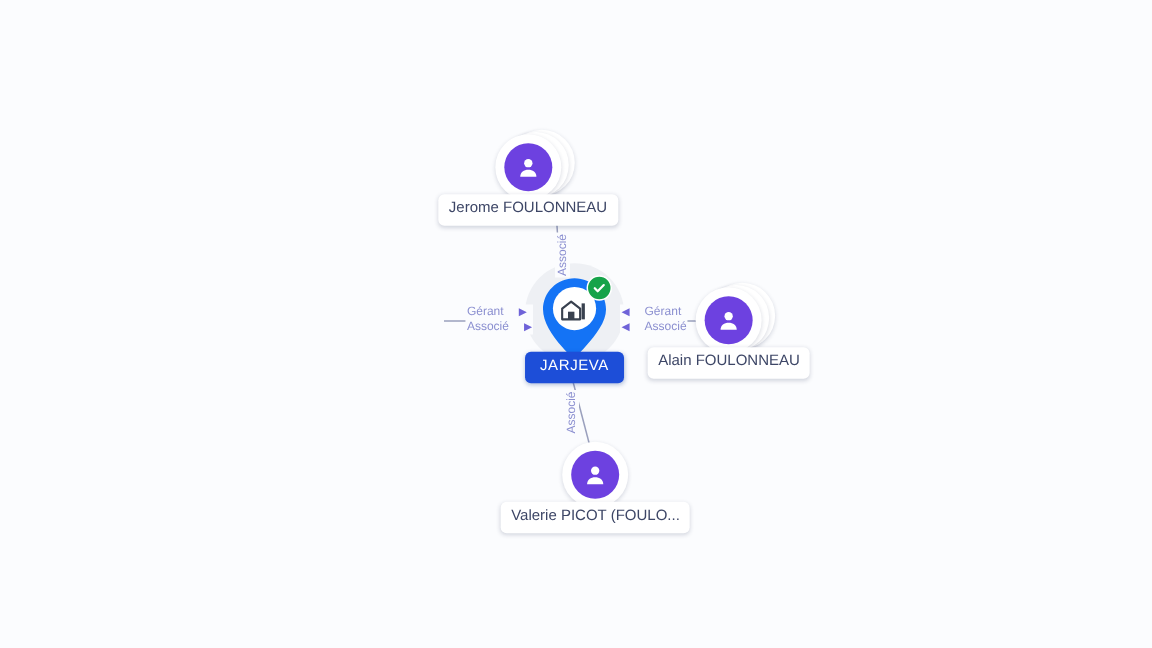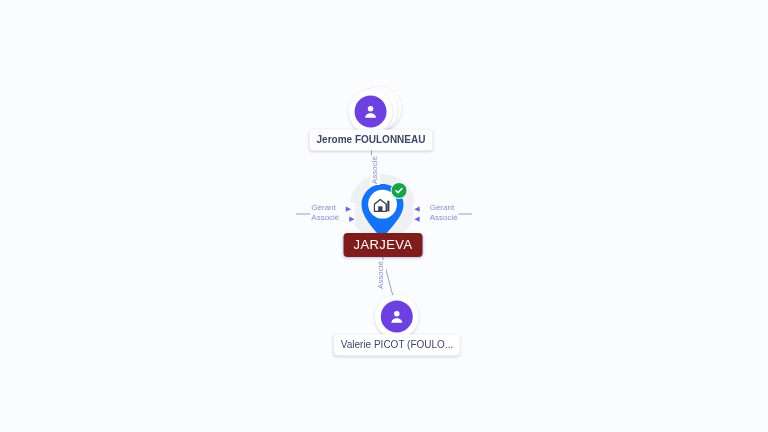--- a/index.html
+++ b/index.html
@@ -124,23 +124,23 @@
     border: 1.5px solid #ffffff;
     display: flex;
     align-items: center;
     justify-content: center;
     z-index: 3;
   }
   .company-label {
     position: relative;
     z-index: 5;
     margin-top: -6px;
-    background: #7f1d1d;
+    background: #1d4ed8;
     color: #ffffff;
-    font-size: 13px;
+    font-size: 10px;
     letter-spacing: .4px;
     line-height: 1;
     padding: 5px 10px 6px;
     border-radius: 4px;
     white-space: nowrap;
     box-shadow: 0 1px 3px rgba(20, 60, 140, 0.30);
   }
 
   
   .edge-label {
@@ -208,36 +208,50 @@
     <div class="row rev">
       <span>Associé</span>
       <span class="tip">◀</span>
     </div>
   </div>
 
   <div class="edge-label vert" style="left:381px; top:275px;">
     <span>Associé</span>
   </div>
 
-  <div class="node" style="left:371px; top:120px;font-weight:bold;">
+  <div class="node" style="left:352px; top:120px;">
     <div class="avatar-wrap">
       <div class="card s3"></div>
       <div class="card s2"></div>
       <div class="card s1"></div>
       <div class="avatar">
         <svg width="18" height="18" viewBox="0 0 24 24" fill="#ffffff">
           <circle cx="12" cy="8.4" r="3.7"></circle>
           <path d="M4.8 20.4c0-4 3.3-6.2 7.2-6.2s7.2 2.2 7.2 6.2z"></path>
         </svg>
       </div>
     </div>
     <div class="node-label">Jerome FOULONNEAU</div>
   </div>
 
 
+  <div class="node" style="left:486px; top:222px;">
+    <div class="avatar-wrap">
+      <div class="card s3"></div>
+      <div class="card s2"></div>
+      <div class="card s1"></div>
+      <div class="avatar">
+        <svg width="18" height="18" viewBox="0 0 24 24" fill="#ffffff">
+          <circle cx="12" cy="8.4" r="3.7"></circle>
+          <path d="M4.8 20.4c0-4 3.3-6.2 7.2-6.2s7.2 2.2 7.2 6.2z"></path>
+        </svg>
+      </div>
+    </div>
+    <div class="node-label">Alain FOULONNEAU</div>
+  </div>
 
   <div class="node" style="left:397px; top:325px;align-items:center;">
     <div class="avatar-wrap">
       <div class="card s1"></div>
       <div class="avatar">
         <svg width="18" height="18" viewBox="0 0 24 24" fill="#ffffff">
           <circle cx="12" cy="8.4" r="3.7"></circle>
           <path d="M4.8 20.4c0-4 3.3-6.2 7.2-6.2s7.2 2.2 7.2 6.2z"></path>
         </svg>
       </div>

